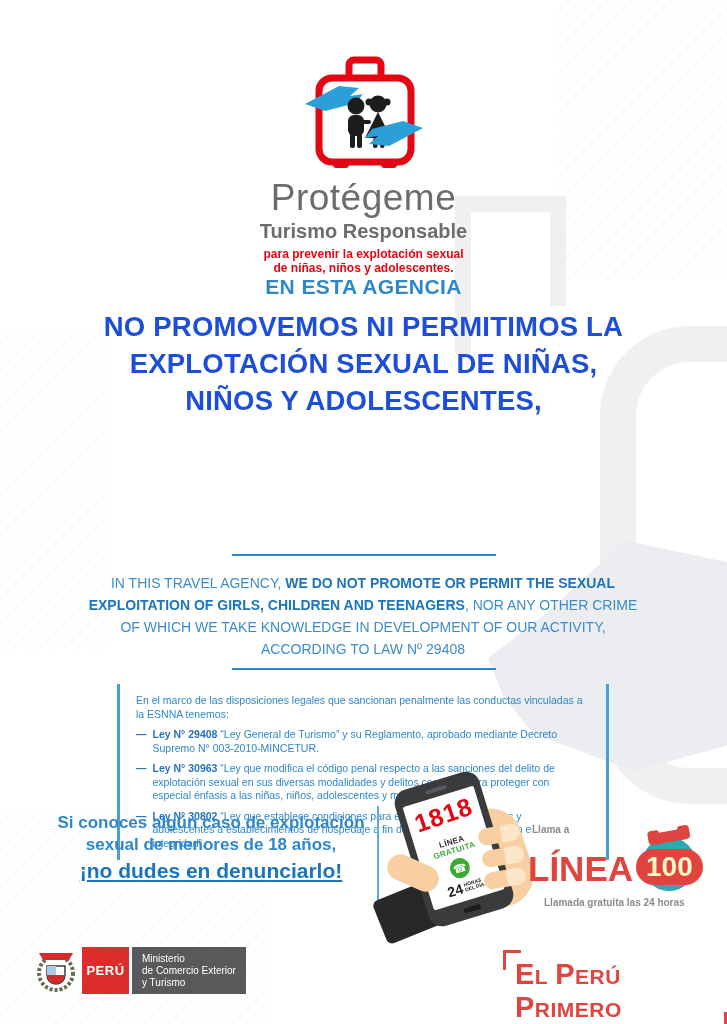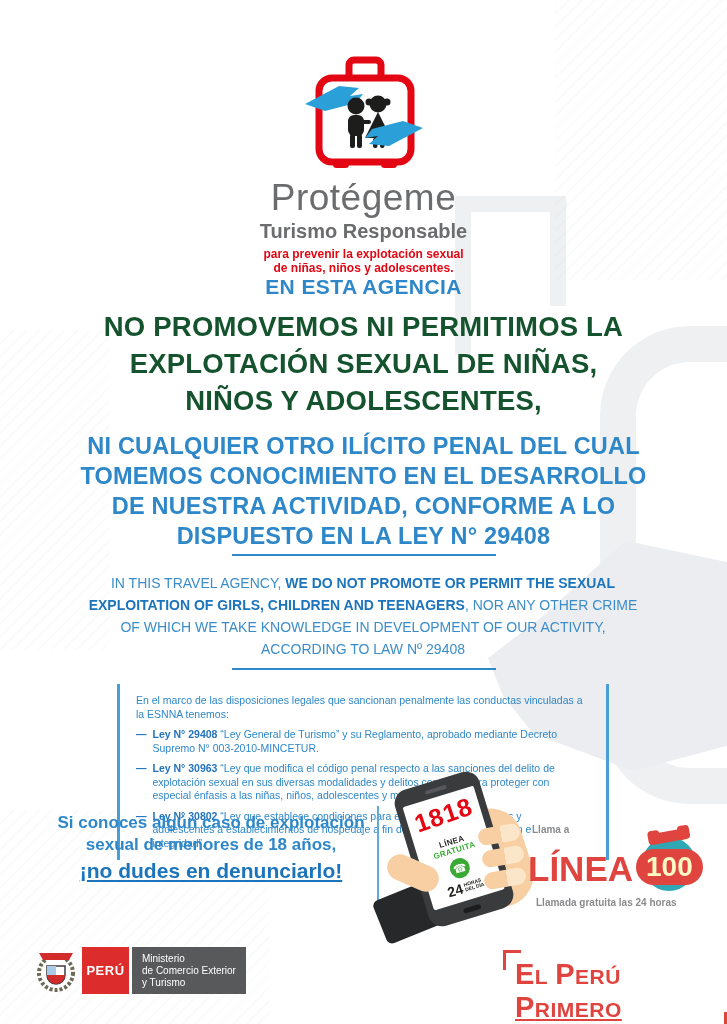--- a/index.html
+++ b/index.html
@@ -25,21 +25,21 @@
   
   .logo-block { position:absolute; left:0; right:0; top:56px; text-align:center; }
   .logo-svg { display:block; margin:0 auto; }
   .logo-title { font-size:37px; font-weight:400; color:#6b6c6e; letter-spacing:.5px; margin-top:1px; }
   .logo-subtitle { font-size:20px; font-weight:700; color:#6b6c6e; margin-top:1px; }
   .logo-tagline { font-size:12px; font-weight:700; color:#e30613; line-height:14px; margin-top:4px; }
 
   
   .headline { position:absolute; left:0; right:0; top:274px; text-align:center; }
   .hl-intro { font-size:21px; font-weight:600; color:#2e87c8; line-height:26px; letter-spacing:.4px; }
-  .hl-bold { margin-top:8px; font-size:27.5px; font-weight:800; color:#14532d; line-height:37px; letter-spacing:.2px; }
+  .hl-bold { margin-top:8px; font-size:27.5px; font-weight:800; color:#1d4ed8; line-height:37px; letter-spacing:.2px; }
   .hl-body { margin-top:12px; font-size:23.5px; font-weight:700; color:#2e87c8; line-height:30px; letter-spacing:.2px; }
 
   .divider { position:absolute; left:50%; transform:translateX(-50%); width:264px; height:2px; background:#2e87c8; }
   .divider1 { top:554px; }
   .divider2 { top:668px; }
 
   
   .english { position:absolute; left:83px; top:572px; width:560px; text-align:center;
              font-size:14px; line-height:22px; color:#3b8dc9; font-weight:500; }
   .english b { color:#1b74bc; font-weight:800; }
@@ -93,37 +93,37 @@
   .l100-row { position:relative; height:56px; margin-top:2px; }
   .l100-circle { position:absolute; left:114px; top:0px; width:54px; height:54px; border-radius:50%; background:#2fa8b4; }
   .l100-handset { position:absolute; left:122px; top:-6px; width:38px; height:11px; border-radius:6px;
                   background:#e0443f; transform:rotate(-10deg); }
   .l100-handset::before, .l100-handset::after { content:""; position:absolute; top:-3px; width:12px; height:14px;
                   border-radius:4px; background:#e0443f; }
   .l100-handset::before { left:-2px; } .l100-handset::after { right:-2px; }
   .l100-name { position:absolute; left:0; top:12px; font-size:35px; font-weight:900; color:#e0443f; letter-spacing:0px; }
   .l100-number { position:absolute; left:108px; top:12px; height:36px; line-height:36px; padding:0 10px;
                  background:#e0443f; color:#fef9c3; font-size:28px; font-weight:900; border-radius:20px; }
-  .l100-sub { font-size:10px; color:#8a8b8d; font-weight:600; margin-top:4px; margin-left:8px; }
+  .l100-sub { font-size:10px; color:#8a8b8d; font-weight:600; margin-top:4px; margin-left:16px; }
 
   
   .gov-logo { position:absolute; left:34px; top:947px; display:flex; align-items:center; }
   .coat { margin-right:4px; }
   .peru-box { width:47px; height:47px; background:#dd2c2c; color:#fff; font-size:13px; font-weight:700;
               display:flex; align-items:center; justify-content:center; letter-spacing:.5px; }
   .ministry-box { height:47px; background:#58595b; color:#fff; font-size:10px; line-height:12px; font-weight:500;
                   padding:5px 10px; margin-left:3px; display:flex; flex-direction:column; justify-content:center; }
   .slogan { position:absolute; left:503px; top:950px; padding:8px 12px; }
   .slogan::before { content:""; position:absolute; left:0; top:0; width:15px; height:17px;
                     border-left:3px solid #e0443f; border-top:3px solid #e0443f; }
   .slogan::after { content:""; position:absolute; right:0; bottom:0; width:15px; height:17px;
                    border-right:3px solid #e0443f; border-bottom:3px solid #e0443f; }
   .slogan-word { display:inline-block; text-transform:uppercase; color:#e0443f; font-weight:800;
                  font-size:21px; letter-spacing:.5px; margin-right:7px; }
-  .slogan-word:last-child { margin-right:8px;text-decoration:underline; }
+  .slogan-word:last-child { margin-right:8px; }
   .slogan-word::first-letter { font-size:29px; }
 </style>
 </head>
 <body>
 
 <div class="page">
 
   <div class="wm wm-handle-h"></div>
   <div class="wm wm-handle-v1"></div>
   <div class="wm wm-handle-v2"></div>
@@ -172,26 +172,20 @@
       <div>de niñas, niños y adolescentes.</div>
     </div>
   </header>
 
   <section class="headline">
     <div class="hl-intro">EN ESTA AGENCIA</div>
     <div class="hl-bold">
       <div>NO PROMOVEMOS NI PERMITIMOS  LA</div>
       <div>EXPLOTACIÓN SEXUAL DE NIÑAS,</div>
       <div>NIÑOS Y ADOLESCENTES,</div>
-    </div>
-    <div class="hl-body">
-      <div>NI CUALQUIER OTRO ILÍCITO PENAL DEL CUAL</div>
-      <div>TOMEMOS CONOCIMIENTO EN EL DESARROLLO</div>
-      <div>DE NUESTRA ACTIVIDAD, CONFORME A LO</div>
-      <div>DISPUESTO EN LA LEY N° 29408</div>
     </div>
   </section>
 
   <div class="divider divider1"></div>
 
   <section class="english">
     <span>IN THIS TRAVEL AGENCY, </span><b>WE DO NOT PROMOTE OR PERMIT THE SEXUAL EXPLOITATION OF GIRLS, CHILDREN AND TEENAGERS</b><span>, NOR ANY OTHER CRIME OF WHICH WE TAKE KNOWLEDGE IN DEVELOPMENT OF OUR ACTIVITY, ACCORDING TO LAW Nº 29408</span>
   </section>
 
   <div class="divider divider2"></div>

